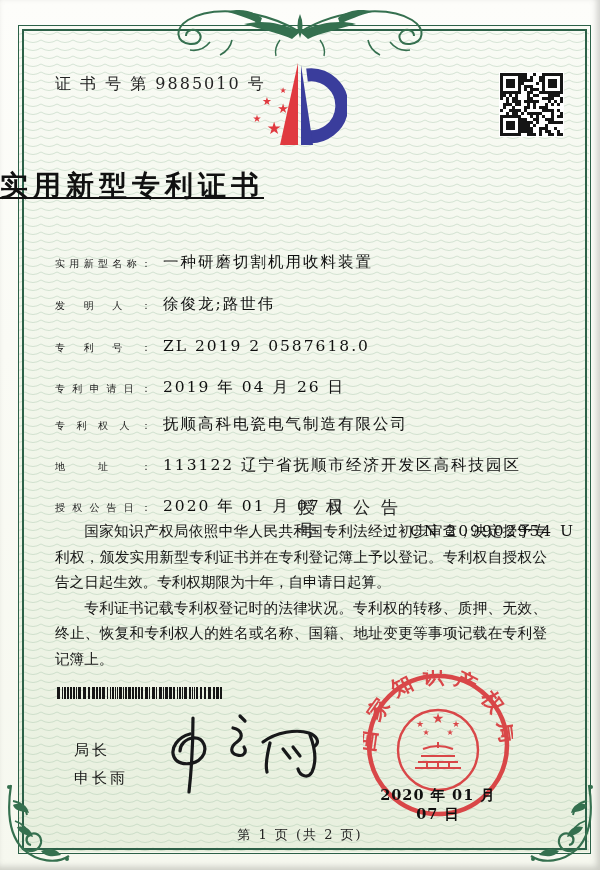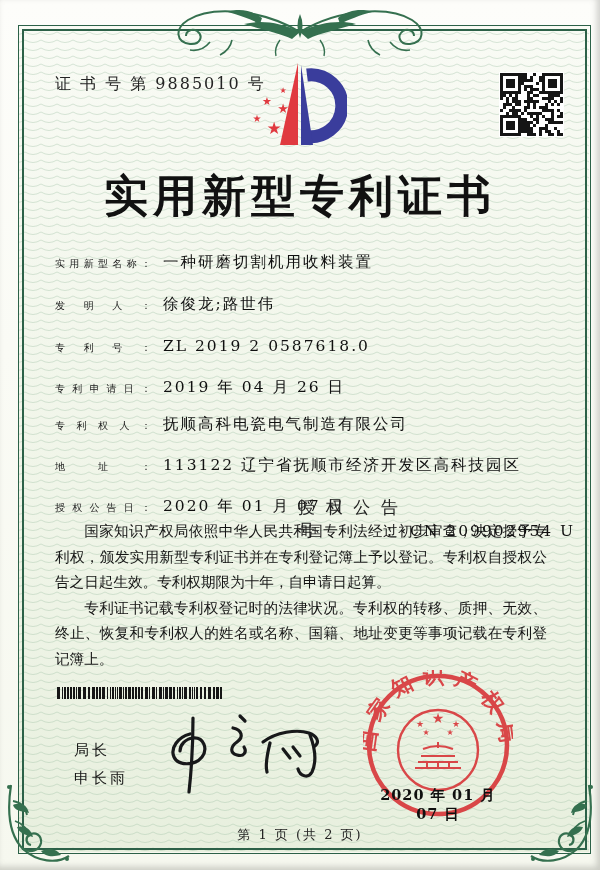--- a/index.html
+++ b/index.html
@@ -16,22 +16,22 @@
   .frame2{position:absolute;left:3px;top:3px;right:3px;bottom:3px;border:2.4px solid #2c6148;}
   svg.waves{position:absolute;left:19px;top:26px;}
   .flourish-top{position:absolute;left:140px;top:2px;}
   .corner{position:absolute;}
   .corner.bl{left:1px;top:779px;}
   .corner.br{right:1px;top:779px;transform:scaleX(-1);}
 
   .cert-no{position:absolute;left:55px;top:74px;font-size:16px;letter-spacing:2px;color:#232323;}
   .logo{position:absolute;left:247px;top:56px;}
   .qr{position:absolute;left:499px;top:72px;background:#fff;padding:1px;}
-  .doc-title{position:absolute;left:0;top:167px;width:100%;text-align:center;
-    font-size:44px;font-weight:bold;letter-spacing:5px;color:#111;}
+  .doc-title{position:absolute;left:0;top:167px;width:100%;
+    font-size:28px;font-weight:bold;letter-spacing:5px;color:#111;text-decoration:underline;}
 
   .row{position:absolute;left:55px;white-space:nowrap;}
   .flabel{display:inline-block;width:96px;font-size:10px;color:#222;
     text-align:justify;text-align-last:justify;white-space:normal;vertical-align:baseline;}
   .fvalue{font-size:15.5px;letter-spacing:2px;color:#101010;margin-left:12px;}
   .pair2{position:absolute;left:243px;top:0;white-space:nowrap;}
   .flabel2{display:inline-block;width:100px;font-size:17px;color:#222;
     text-align:justify;text-align-last:justify;white-space:normal;}
 
   .body-text{position:absolute;left:55px;top:518px;width:492px;

